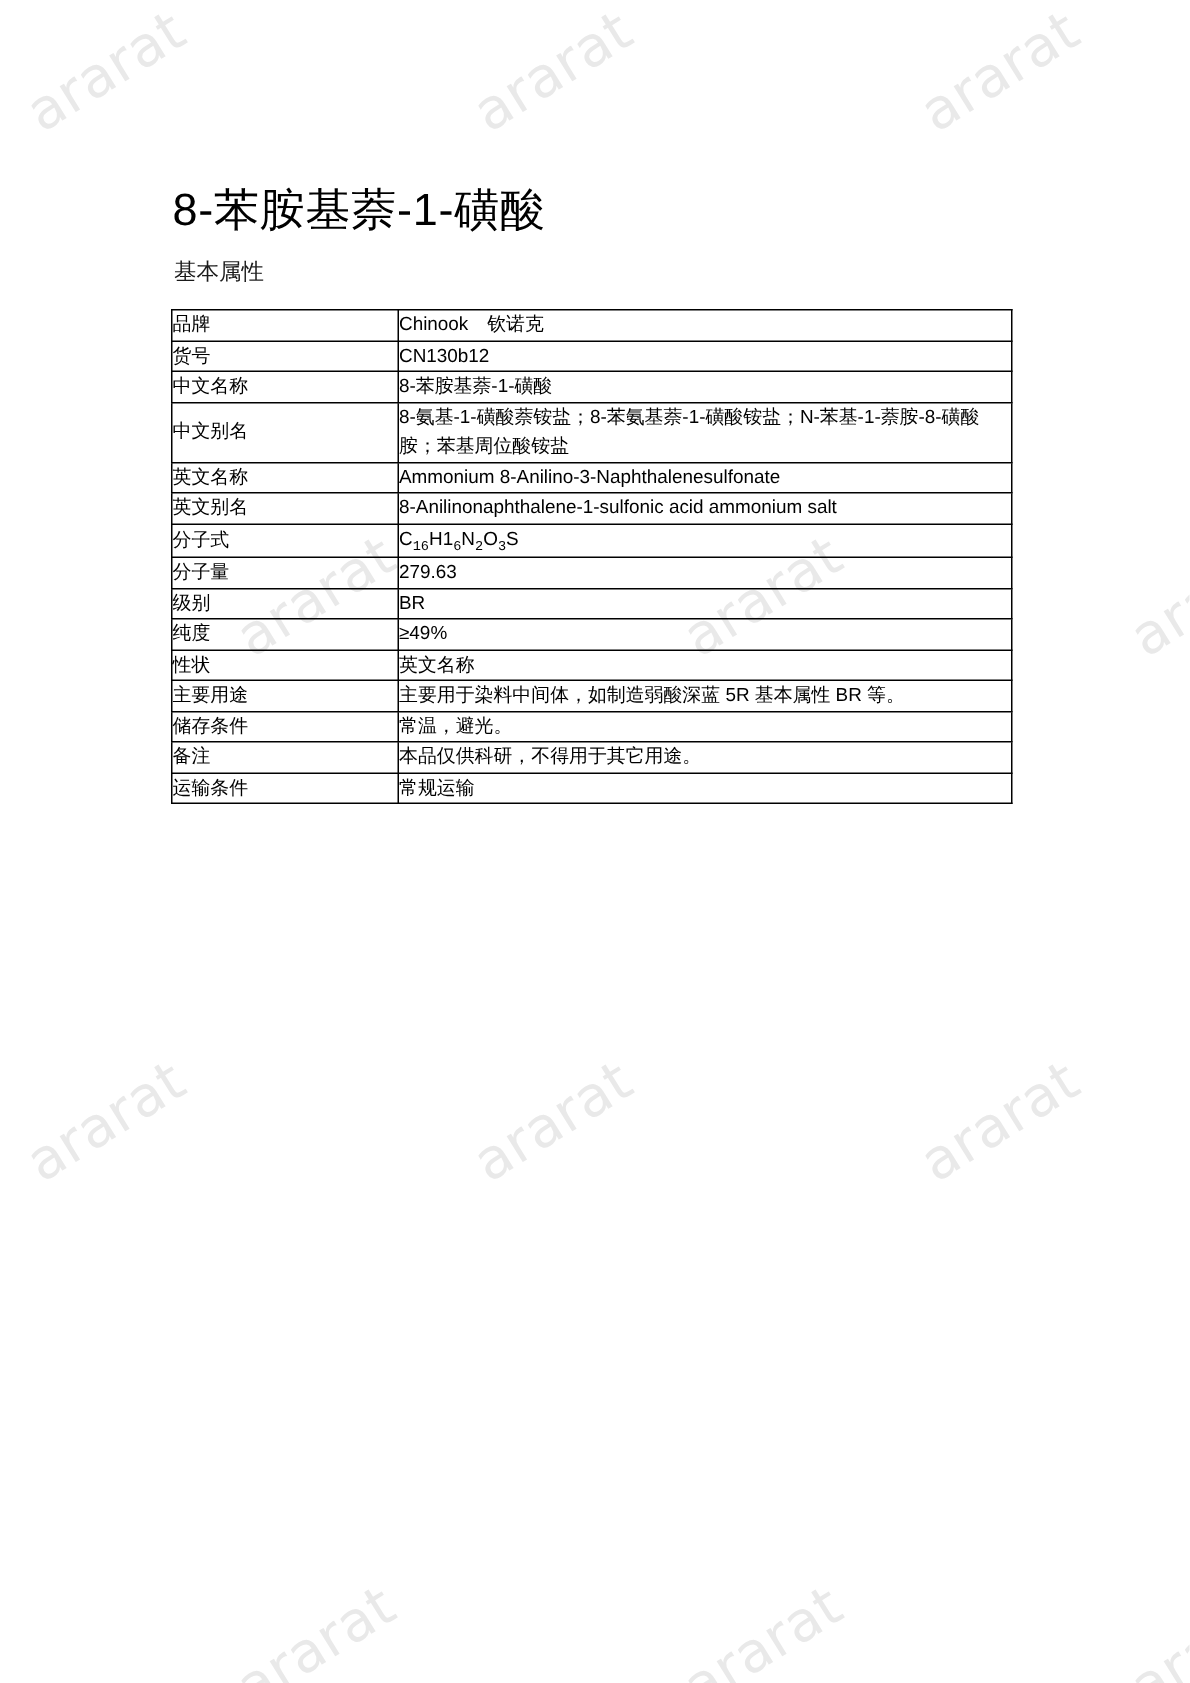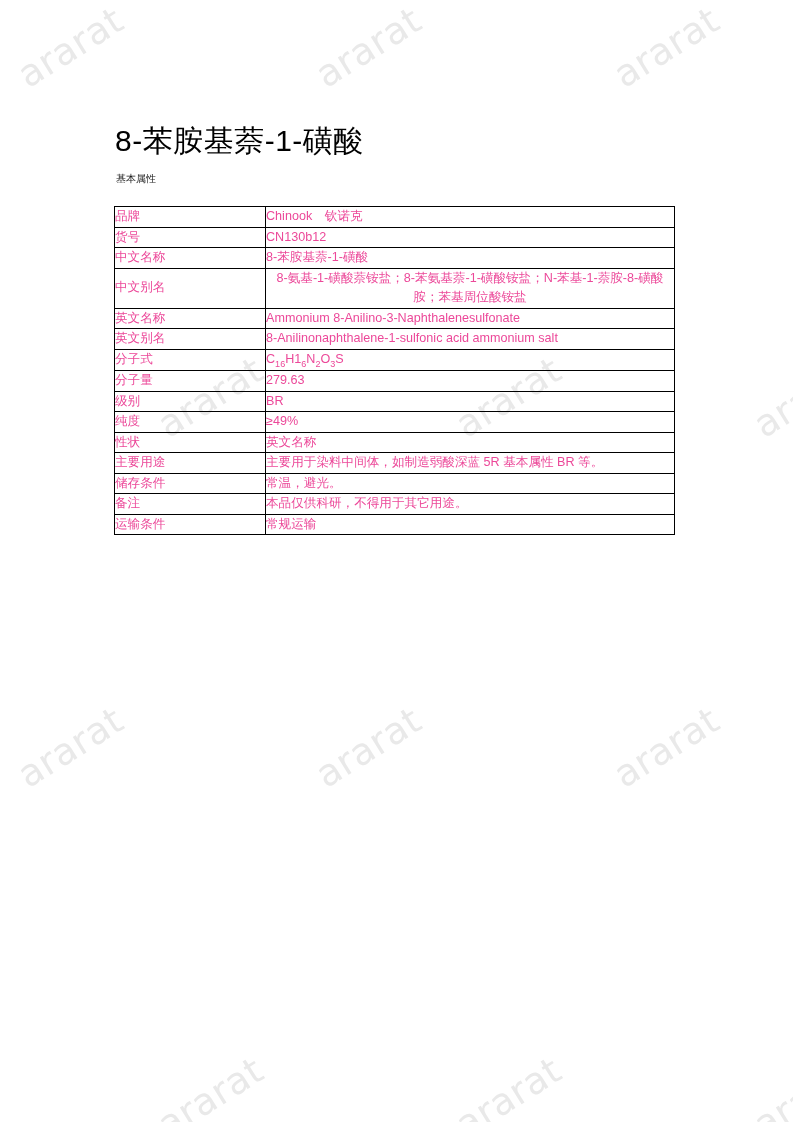--- a/index.html
+++ b/index.html
@@ -55,21 +55,21 @@
     line-height: 1.2;
     letter-spacing: 0.5px;
     color: #000000;
     white-space: nowrap;
   }
 
   #section-subtitle {
     position: absolute;
     left: 116px;
     top: 172px;
-    font-size: 10px;
+    font-size: 15px;
     font-weight: 400;
     color: #1a1a1a;
     white-space: nowrap;
   }
 
   #props-table {
     position: absolute;
     left: 114px;
     top: 206px;
     width: 560px;
@@ -78,36 +78,35 @@
   }
   #props-table col.c-label { width: 151px; }
   #props-table col.c-value { width: 409px; }
 
   #props-table td {
     border: 1px solid #000000;
     padding: 0;
     vertical-align: middle;
     font-size: 12.6px;
     line-height: 1.55;
-    color: #ec4899;
+    color: #000000;
   }
   td.cell-label {
     padding: 5px 0 5px 13px;
     white-space: nowrap;
   }
   td.cell-value {
     padding: 5px 8px 5px 11px;
   }
   td.cell-value.tall {
     padding-top: 7px;
     padding-bottom: 7px;
     line-height: 1.75;
-    text-align: center;
   }
-  .sub { font-size: 0.72em; vertical-align: sub; }
+  .sub { font-size: 0.72em; vertical-align: sub; font-family: Liberation Mono, monospace; }
 </style>
 </head>
 <body>
 
 <div id="watermark-layer">
     <div class="watermark" style="left: 10px; top: 60px;">ararat</div>
     <div class="watermark" style="left: 308px; top: 60px;">ararat</div>
     <div class="watermark" style="left: 606px; top: 60px;">ararat</div>
     <div class="watermark" style="left: 150px; top: 410px;">ararat</div>
     <div class="watermark" style="left: 448px; top: 410px;">ararat</div>

